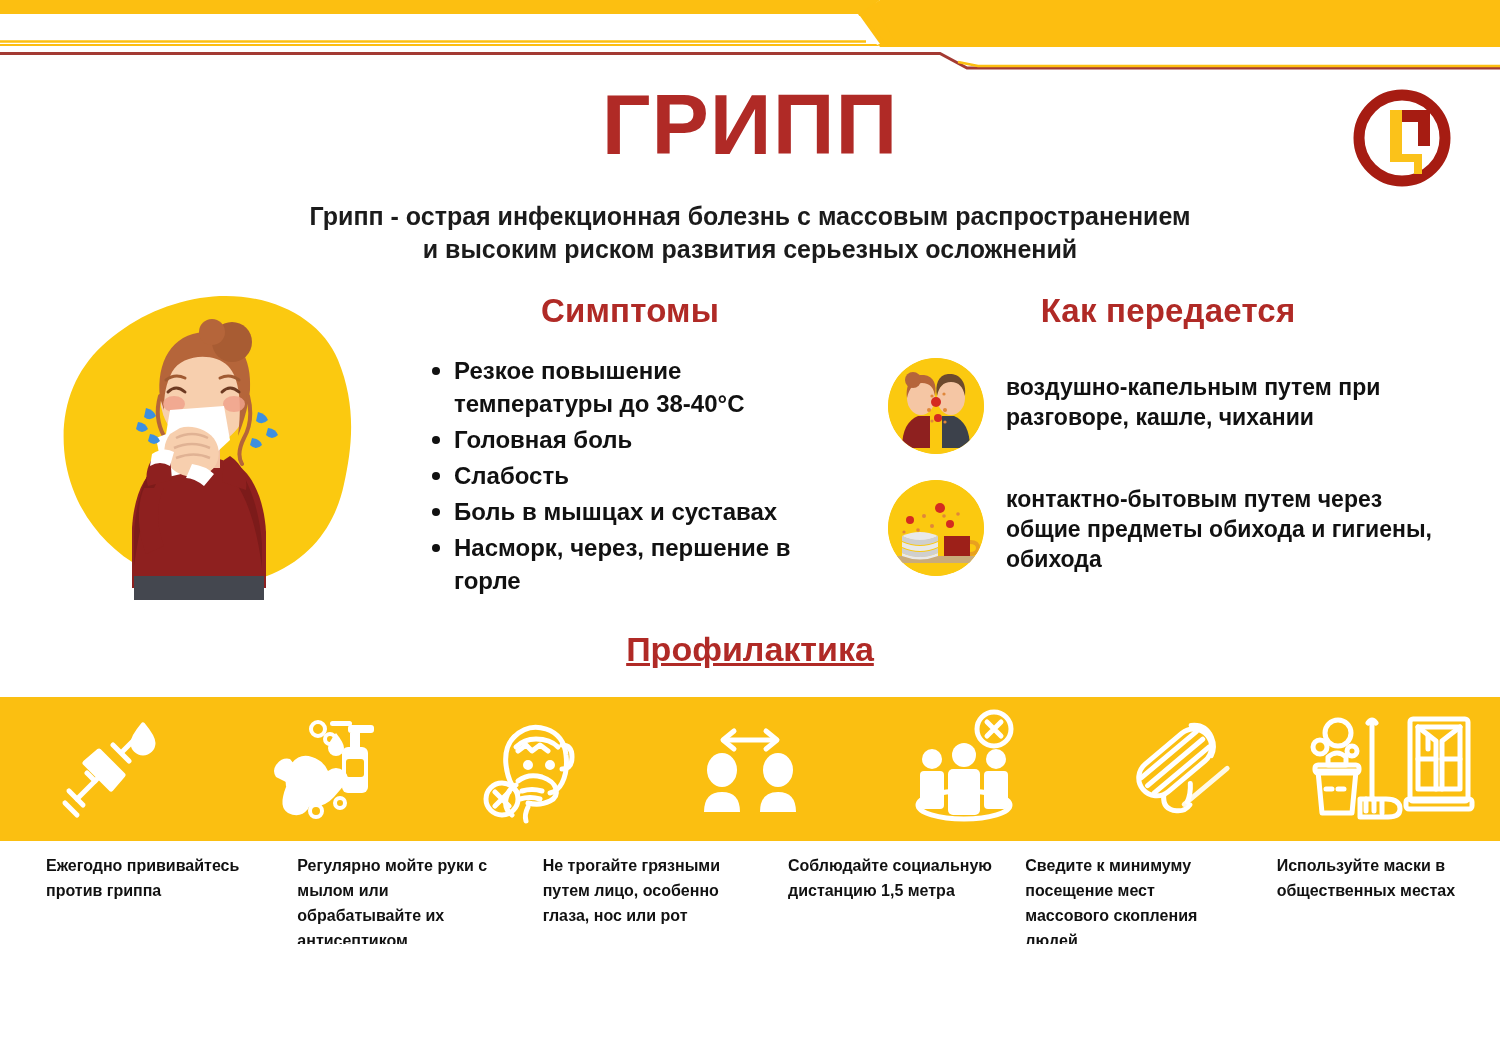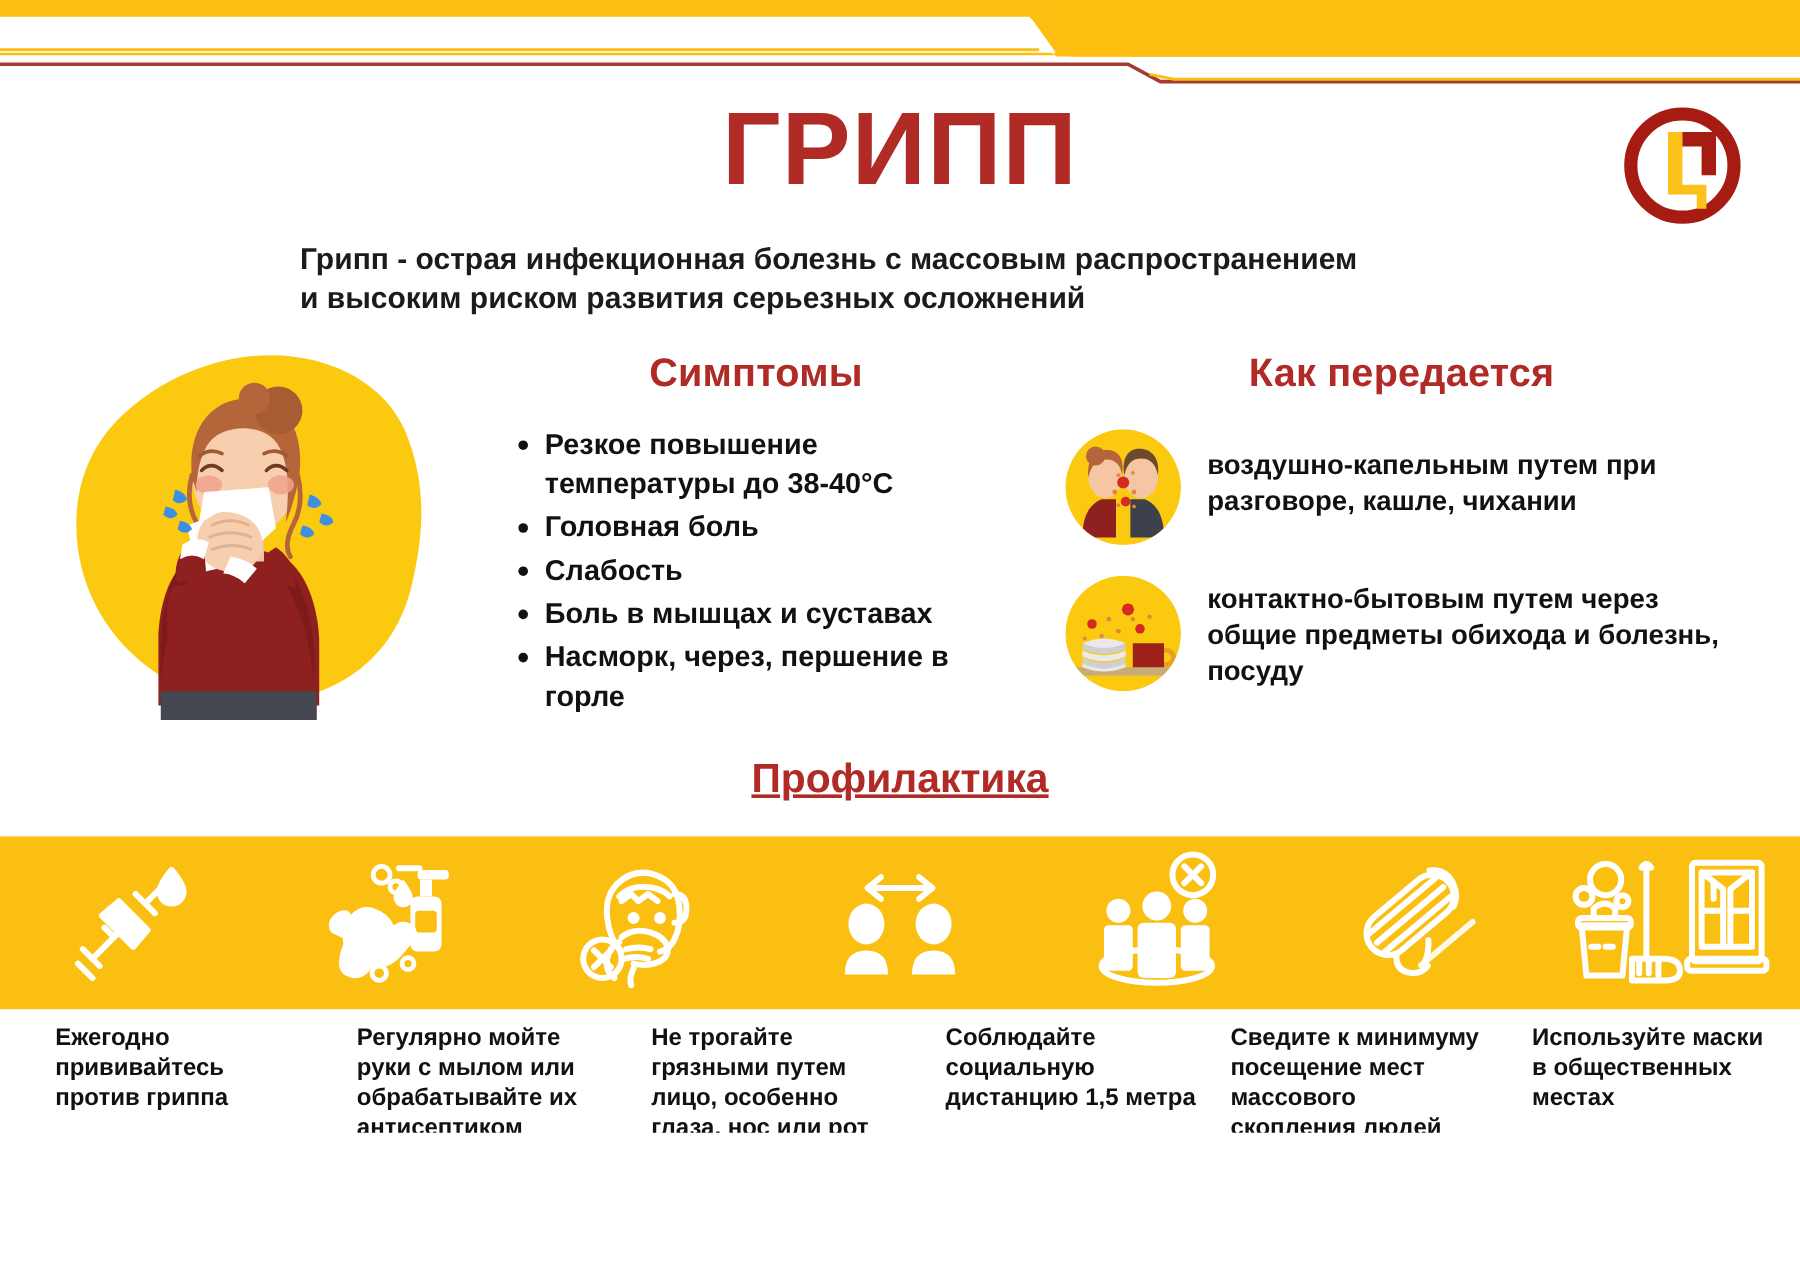--- a/index.html
+++ b/index.html
@@ -25,20 +25,21 @@
     font-weight:bold;
     letter-spacing:1px;
     color:#b02a26;
     font-family:"Liberation Sans", sans-serif;
   }
   .logo{
     position:absolute;left:1352px;top:88px;width:100px;height:100px;
   }
   .subtitle{
     position:absolute;top:200px;left:250px;width:1000px;
+    text-align:center;
     font-size:25px;line-height:33px;
     font-weight:bold;
     color:#1b1b1b;
     font-family:"Liberation Sans", sans-serif;
   }
 
   
   .sec-head{
     font-size:33px;font-weight:bold;color:#b02a26;
     font-family:"Liberation Sans", sans-serif;
@@ -90,21 +91,21 @@
     position:absolute;left:0;top:697px;width:1500px;height:144px;
     background:#fbbf11;
   }
   .band-inner{display:flex;width:1500px;height:144px;}
   .band-cell{flex:1 1 0;display:flex;align-items:center;justify-content:center;}
   .captions{
     position:absolute;left:0;top:853px;width:1500px;display:flex;
   }
   .cap-cell{flex:1 1 0;padding:0 14px 0 0;}
   .cap-cell .cap{
-    font-size:20px;line-height:25px;font-weight:bold;color:#111;
+    font-size:16px;line-height:25px;font-weight:bold;color:#111;
     font-family:"Liberation Sans", sans-serif;
   }
   .cap-cell:nth-child(1){padding-left:46px;}
   .cap-cell:nth-child(2){padding-left:28px;}
   .cap-cell:nth-child(3){padding-left:22px;}
   .cap-cell:nth-child(4){padding-left:22px;}
   .cap-cell:nth-child(5){padding-left:14px;}
   .cap-cell:nth-child(6){padding-left:28px;}
   .cap-cell:nth-child(7){padding-left:20px;}
 
@@ -302,21 +303,21 @@
           <circle cx="22" cy="40" r="4" fill="#d42a20"></circle>
           <circle cx="62" cy="44" r="4" fill="#d42a20"></circle>
           <circle cx="36" cy="36" r="2" fill="#e0873a"></circle>
           <circle cx="44" cy="46" r="2" fill="#e0873a"></circle>
           <circle cx="30" cy="50" r="1.8" fill="#e0873a"></circle>
           <circle cx="56" cy="36" r="1.8" fill="#e0873a"></circle>
           <circle cx="70" cy="34" r="1.8" fill="#e0873a"></circle>
           <circle cx="16" cy="52" r="1.6" fill="#e0873a"></circle>
         </svg>
       </div>
-      <div class="t-txt">контактно-бытовым путем через общие предметы обихода и болезнь, посуду</div>
+      <div class="t-txt">контактно-бытовым путем через общие предметы обихода и гигиены, обихода</div>
     </div>
   </div>
 
   <div class="prev-head">Профилактика</div>
 
   <div class="band">
     <div class="band-inner">
 
       <div class="band-cell">
         <span>

